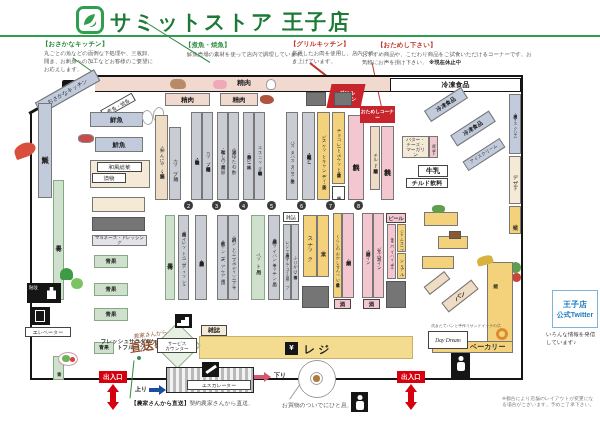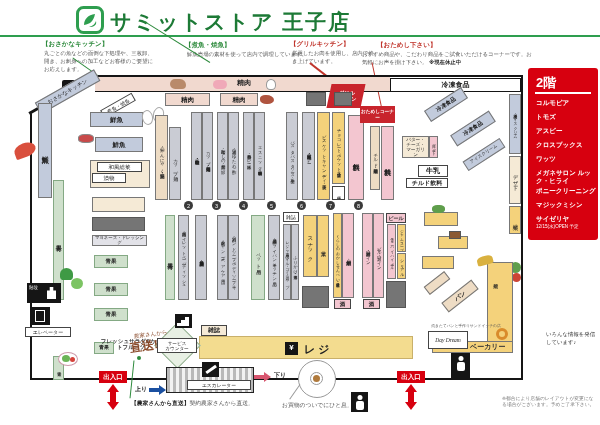--- a/index.html
+++ b/index.html
@@ -340,32 +340,22 @@
       <span class="arr-bar"></span>
       <span class="tri-dn"></span>
     </div>
 
   <div class="abs" style="left:131px;top:399px;font-size:5.8px">
     <b>【農家さんから直送】</b><span class="body-txt">契約農家さんから直送。</span>
   </div>
   <div class="abs body-txt" style="left:282px;top:401px;font-size:5.8px">お買物のついでにひと息。</div>
   <div class="abs" style="left:300px;top:384px;width:18px;height:1px;background:#999;transform:rotate(125deg);transform-origin:left center"></div>
 
-  <div class="abs" style="left:528px;top:68px;width:70px;height:172px;background:#d7000f;border-radius:3px;color:#fff">
-    <div style="position:absolute;left:8px;top:6px;font-size:13px;font-weight:bold">2階</div>
-    <div style="position:absolute;left:7px;top:24px;width:56px;height:1.5px;background:#fff"></div>
-    <div class="abs" style="left:8px;top:31px;font-size:6.5px;font-weight:bold">コルモピア</div>
-    <div class="abs" style="left:8px;top:45px;font-size:6.5px;font-weight:bold">トモズ</div>
-    <div class="abs" style="left:8px;top:59px;font-size:6.5px;font-weight:bold">アスビー</div>
-    <div class="abs" style="left:8px;top:73px;font-size:6.5px;font-weight:bold">クロスブックス</div>
-    <div class="abs" style="left:8px;top:87px;font-size:6.5px;font-weight:bold">ワッツ</div>
-    <div class="abs" style="left:8px;top:101px;width:58px;font-size:6.5px;font-weight:bold;line-height:1.3">メガネサロン ルック・ヒライ</div>
-    <div class="abs" style="left:8px;top:119px;font-size:6.5px;font-weight:bold">ポニークリーニング</div>
-    <div class="abs" style="left:8px;top:133px;font-size:6.5px;font-weight:bold">マジックミシン</div>
-    <div class="abs" style="left:8px;top:147px;font-size:6.5px;font-weight:bold">サイゼリヤ</div>
-    <div class="abs" style="left:8px;top:156px;font-size:4.6px">12/15(水)OPEN 予定</div>
-  </div>
-
+
+  <div class="abs lbl" style="left:552px;top:290px;width:46px;height:38px;border:1.5px solid #7fb4d8;flex-direction:column">
+    <span style="font-size:8px;font-weight:bold;color:#1b7ac0">王子店</span>
+    <span style="font-size:7px;font-weight:bold;color:#1b7ac0">公式Twitter</span>
+  </div>
   <div class="abs" style="left:546px;top:331px;width:54px;font-size:5.4px;color:#333;line-height:1.4">いろんな情報を発信しています♪</div>
 
   <div class="abs" style="left:502px;top:396px;width:96px;font-size:4.8px;color:#777;line-height:1.35">※都合により店舗のレイアウトが変更になる場合がございます。予めご了承下さい。</div>
 
 </div>
 
 </body></html>

